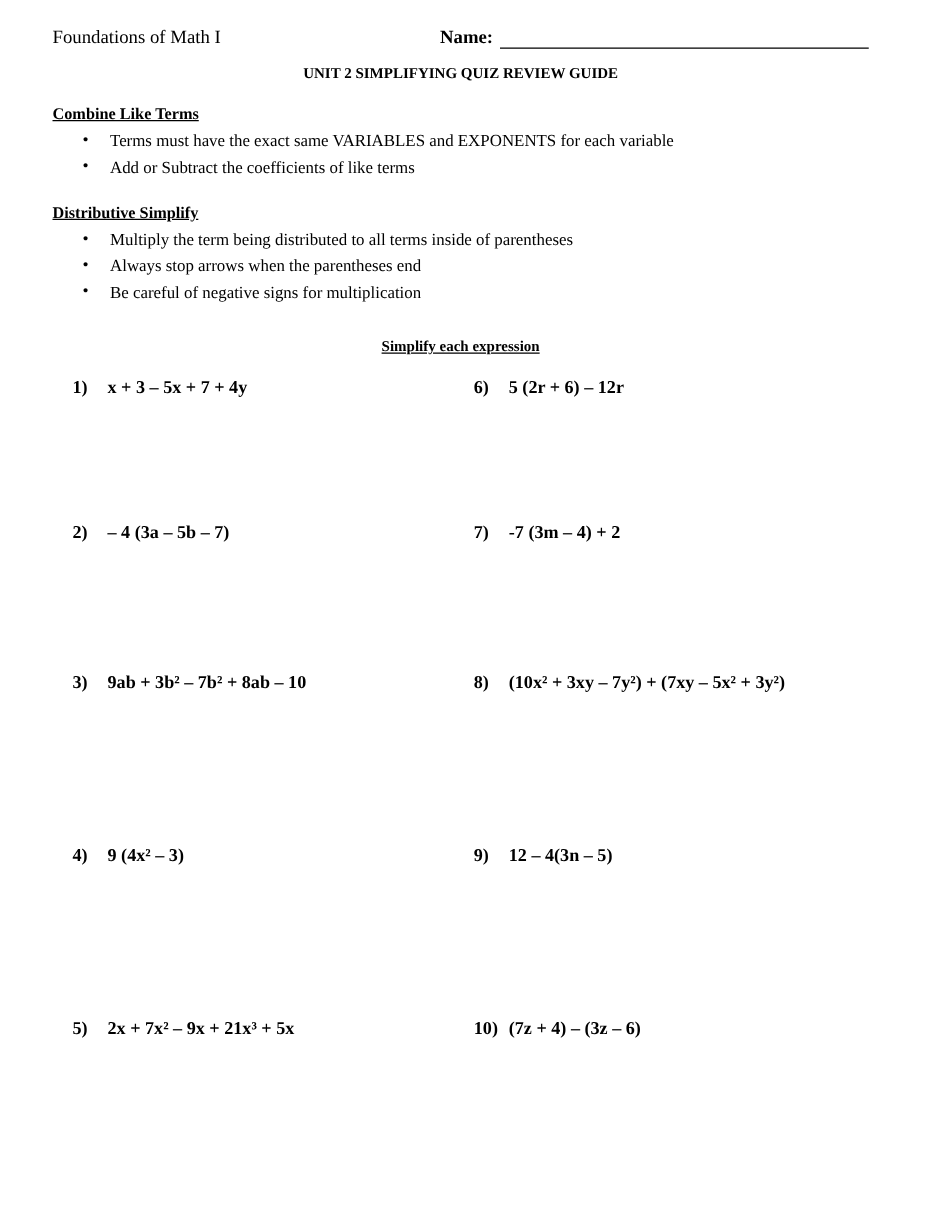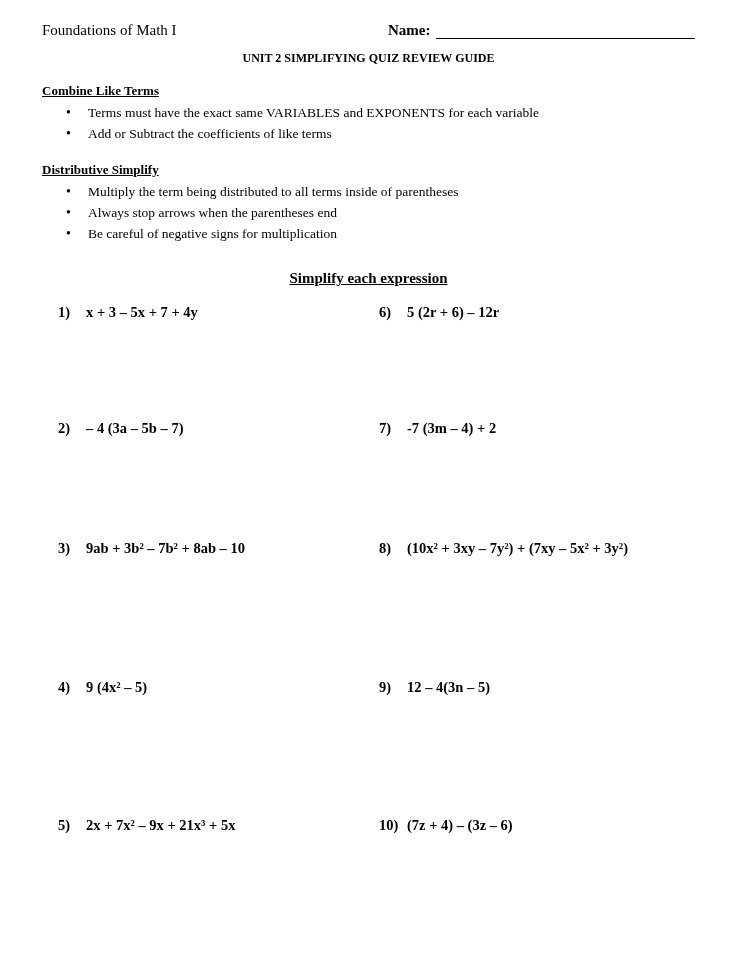--- a/index.html
+++ b/index.html
@@ -15,21 +15,20 @@
   .page {
     width: 749px;
     height: 970px;
     padding: 22px 54px 0 42px;
   }
   
   .header-row {
     display: flex;
     align-items: flex-end;
     font-size: 15px;
-    gap: 36px;
   }
   .course { width: 310px; }
   .name-block {
     flex: 1;
     display: flex;
     align-items: flex-end;
   }
   .name-label { font-weight: bold; white-space: nowrap; }
   .name-line {
     flex: 1;
@@ -66,21 +65,21 @@
     content: "\2022";
     position: absolute;
     left: 24px;
     font-size: 14px;
   }
   
   .problems-heading {
     text-align: center;
     font-weight: bold;
     text-decoration: underline;
-    font-size: 15px;
+    font-size: 12px;
     margin-top: 25px;
   }
   .problems { margin-top: 17px; font-weight: bold; font-size: 14.5px; }
   .prob-row { display: flex; align-items: flex-start; }
   .row-1 { min-height: 116px; }
   .row-2 { min-height: 120px; }
   .row-3 { min-height: 139px; }
   .row-4 { min-height: 138px; }
   .prob-left {
     width: 337px;
@@ -162,21 +161,21 @@
       </div>
       <div class="prob-right">
         <span class="pnum">8)</span>
         <span class="pexpr">(10x² + 3xy – 7y²) + (7xy – 5x² + 3y²)</span>
       </div>
     </div>
 
     <div class="prob-row row-4">
       <div class="prob-left">
         <span class="pnum">4)</span>
-        <span class="pexpr">9 (4x² – 5)</span>
+        <span class="pexpr">9 (4x² – 3)</span>
       </div>
       <div class="prob-right">
         <span class="pnum">9)</span>
         <span class="pexpr">12 – 4(3n – 5)</span>
       </div>
     </div>
 
     <div class="prob-row row-5">
       <div class="prob-left">
         <span class="pnum">5)</span>

